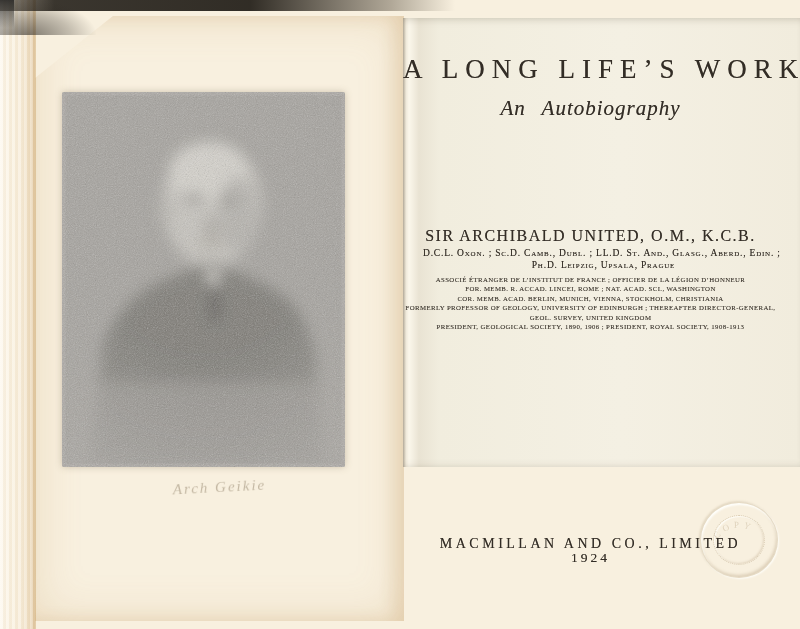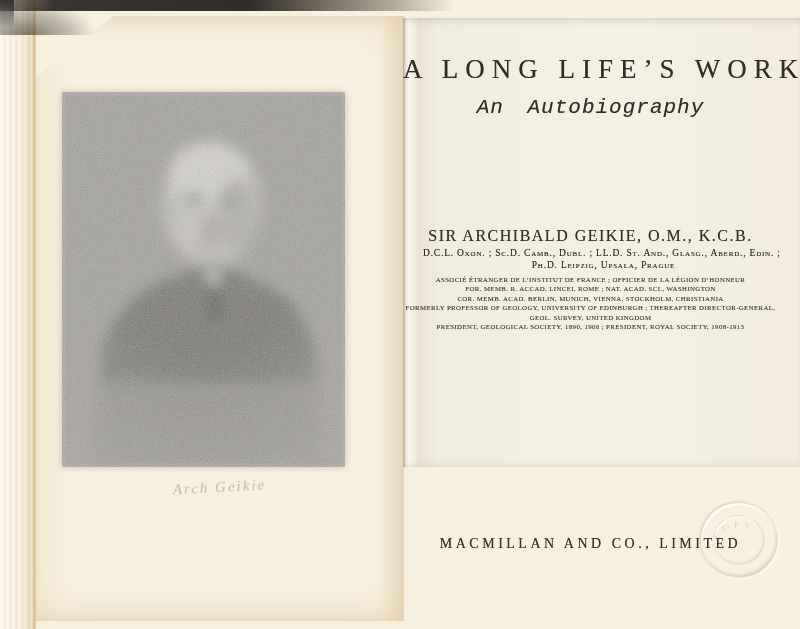--- a/index.html
+++ b/index.html
@@ -64,21 +64,21 @@
       linear-gradient(90deg,#b6ad9b 0,#efe9da 3px,#fbf7eb 6px,#e9e3d3 16px,#f1edde 36px,#f4f0e3 55%,#f1ecdd 100%);
     box-shadow:inset 0 7px 9px -7px rgba(120,110,90,.4), inset 0 -5px 7px -5px rgba(120,110,90,.25);
     color:#332d26;
   }
   .page-right .tline{
     position:absolute;left:0;right:22px;text-align:center;
     text-shadow:0 0 .5px rgba(51,45,38,.55);
     white-space:nowrap;
   }
   .title      {top:36px;  font-size:27px;  letter-spacing:7px;}
-  .subtitle   {top:78px;  font-size:21px;  font-style:italic; letter-spacing:1px; word-spacing:10px;font-family:Liberation Mono, monospace;}
+  .subtitle   {top:78px;  font-size:21px;  font-style:italic; letter-spacing:1px; word-spacing:10px;}
   .by         {top:196px; font-size:9px;   letter-spacing:3px;}
   .author     {top:209px; font-size:16px;  letter-spacing:1.5px;}
   .deg        {font-size:9.5px; font-variant:small-caps; letter-spacing:.8px;}
   .deg1       {top:230px;margin-left:20px;}
   .deg2       {top:242px;margin-left:26px;}
   .honors     {position:absolute;left:0;right:22px;top:257px;text-align:center;
                font-size:6.8px;line-height:9.4px;letter-spacing:.4px;color:#413b33;
                text-shadow:0 0 .4px rgba(65,59,51,.5);}
   .honors div {white-space:nowrap;}
   .pub1       {top:490px; font-size:14px;  letter-spacing:3.5px;margin-top:28px;}
@@ -146,32 +146,33 @@
         <rect width="283" height="375" fill="none" stroke="#b3b0ab" stroke-width="7" opacity=".5"></rect>
         <rect width="283" height="375" filter="url(#grain)" opacity=".45"></rect>
       </svg>
     </div>
     <div class="signature">Arch Geikie</div>
   </div>
 
   <div class="page-right">
     <div class="tline title">A LONG LIFE’S WORK</div>
     <div class="tline subtitle">An Autobiography</div>
-    <div class="tline author">SIR ARCHIBALD GEIKIE, O.M., K.C.B.</div>
+    <div class="tline author">SIR ARCHIBALD UNITED, O.M., K.C.B.</div>
     <div class="tline deg deg1">D.C.L. Oxon. ; Sc.D. Camb., Dubl. ; LL.D. St. And., Glasg., Aberd., Edin. ;</div>
     <div class="tline deg deg2">Ph.D. Leipzig, Upsala, Prague</div>
     <div class="honors">
       <div>ASSOCIÉ ÉTRANGER DE L’INSTITUT DE FRANCE ; OFFICIER DE LA LÉGION D’HONNEUR</div>
       <div>FOR. MEMB. R. ACCAD. LINCEI, ROME ; NAT. ACAD. SCI., WASHINGTON</div>
       <div>COR. MEMB. ACAD. BERLIN, MUNICH, VIENNA, STOCKHOLM, CHRISTIANIA</div>
       <div>FORMERLY PROFESSOR OF GEOLOGY, UNIVERSITY OF EDINBURGH ; THEREAFTER DIRECTOR-GENERAL,</div>
       <div>GEOL. SURVEY, UNITED KINGDOM</div>
       <div>PRESIDENT, GEOLOGICAL SOCIETY, 1890, 1906 ; PRESIDENT, ROYAL SOCIETY, 1908-1913</div>
     </div>
     <div class="tline pub1">MACMILLAN AND CO., LIMITED</div>
+    <div class="tline year">1924</div>
   </div>
 
   <div class="stamp">
     <div class="inner"></div>
     <svg viewBox="0 0 76 74">
       <defs>
         <path id="arcTop" d="M 14 42 A 25 24 0 0 1 62 42"></path>
       </defs>
       <text font-size="9" letter-spacing="4" font-family="Liberation Serif, DejaVu Serif, serif" fill="rgba(165,142,105,0.30)" style="text-shadow:1px 1px 0 rgba(255,255,250,.7);">
         <textPath href="#arcTop" startOffset="6">COPY</textPath>

